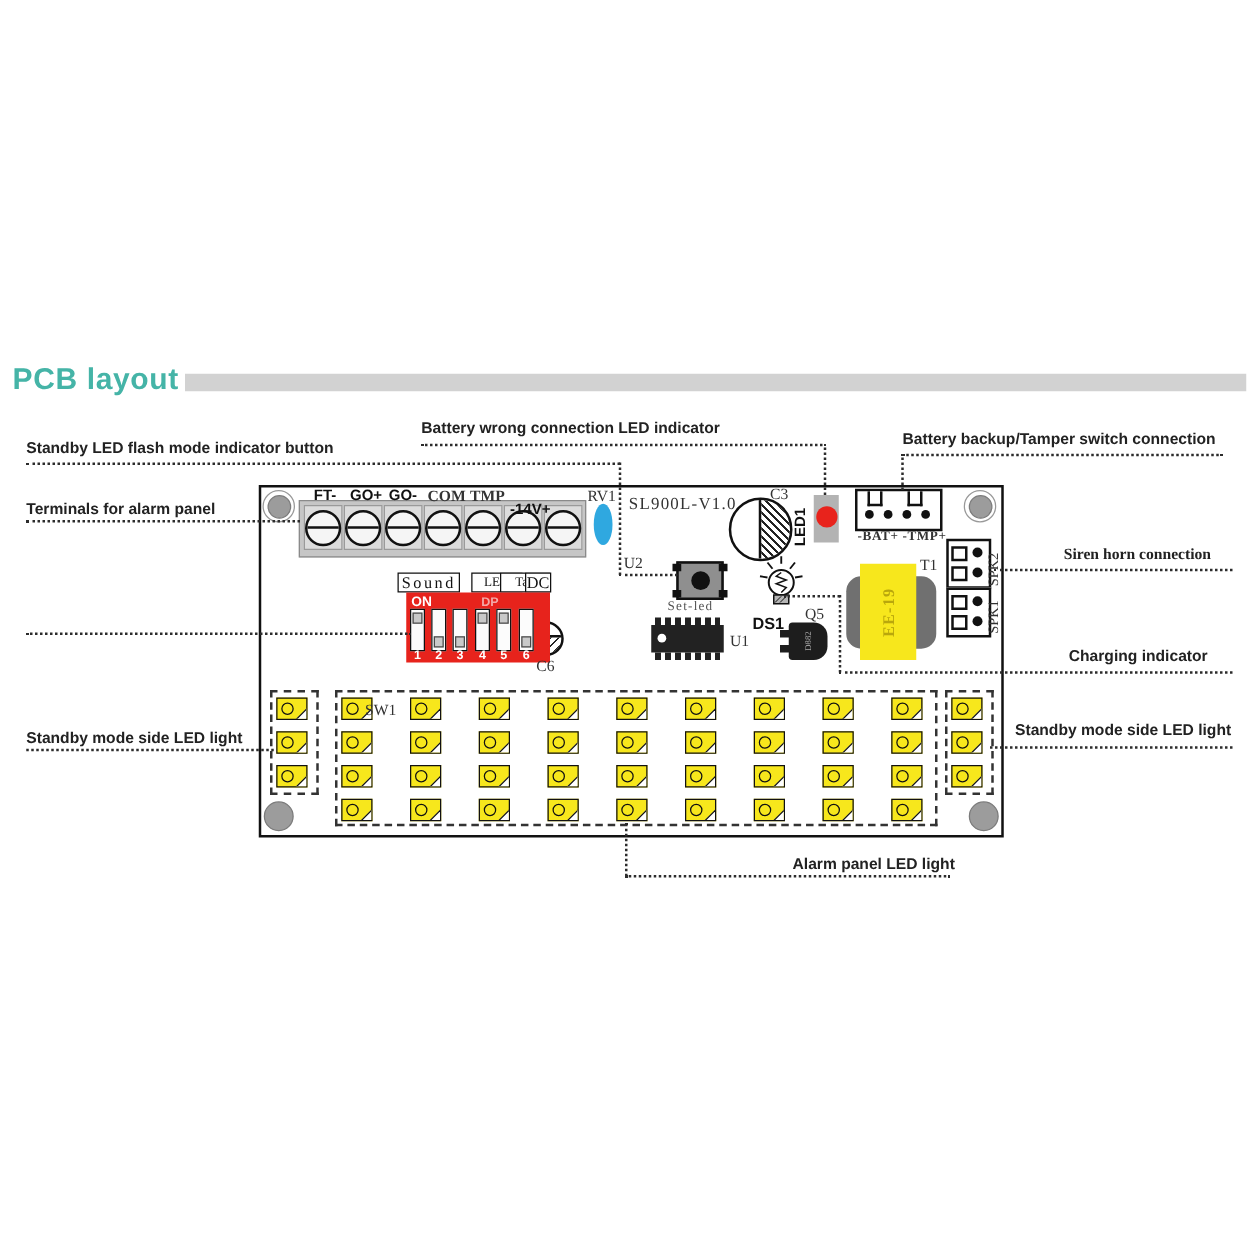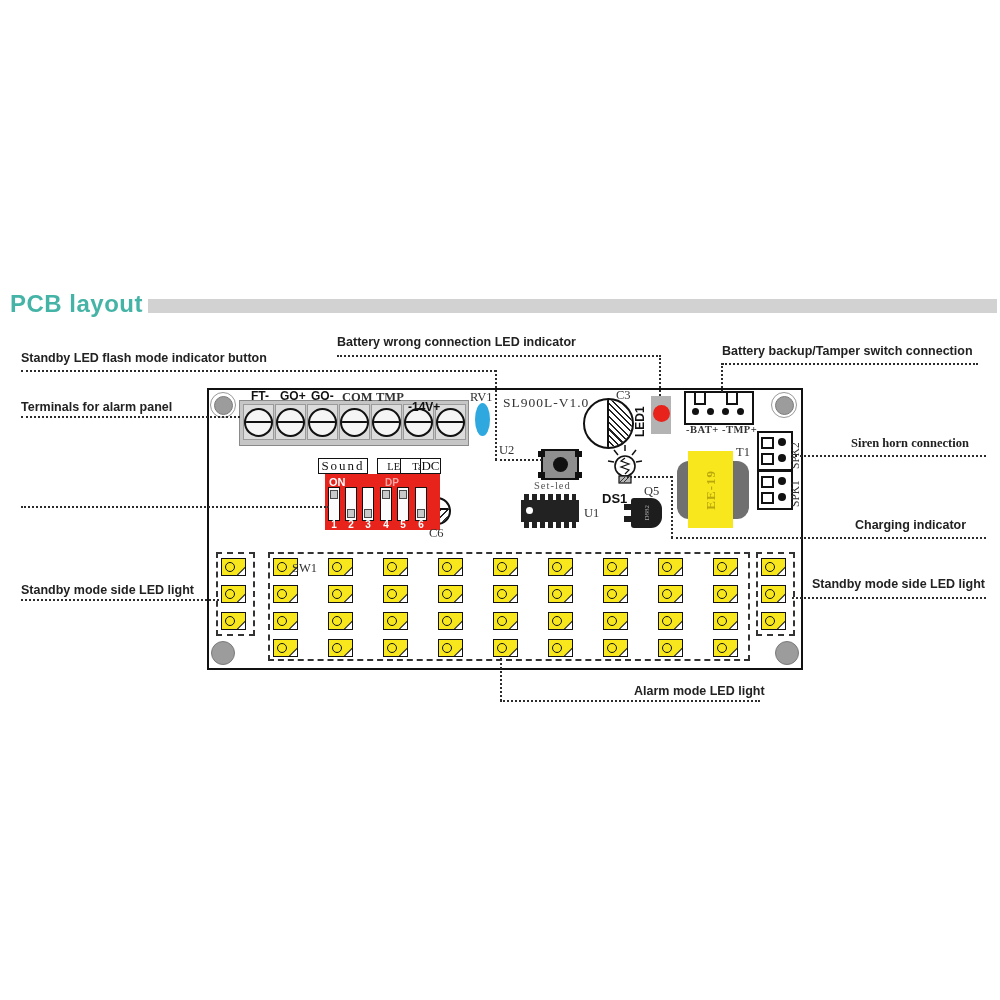--- a/index.html
+++ b/index.html
@@ -170,21 +170,21 @@
 
 <div class="canvas">
 
   <div class="hdr-title">PCB layout</div>
   <div class="hdr-bar"></div>
 
   <div class="co co-bw">Battery wrong connection LED indicator</div>
   <div class="co co-sf">Standby LED flash mode indicator button</div>
   <div class="co co-term">Terminals for alarm panel</div>
   <div class="co co-sl">Standby mode side LED light</div>
-  <div class="co co-al">Alarm mode LED light</div>
+  <div class="co co-al">Alarm panel LED light</div>
   <div class="co co-bb">Battery backup/Tamper switch connection</div>
   <div class="co co-si">Siren horn connection</div>
   <div class="co co-ch">Charging indicator</div>
   <div class="co co-sr">Standby mode side LED light</div>
 
   <div class="hline ln-bw-u"></div>
   <div class="vline ln-bw-v"></div>
   <div class="hline ln-sf-u"></div>
   <div class="vline ln-sf-v"></div>
   <div class="hline ln-sf-h"></div>

